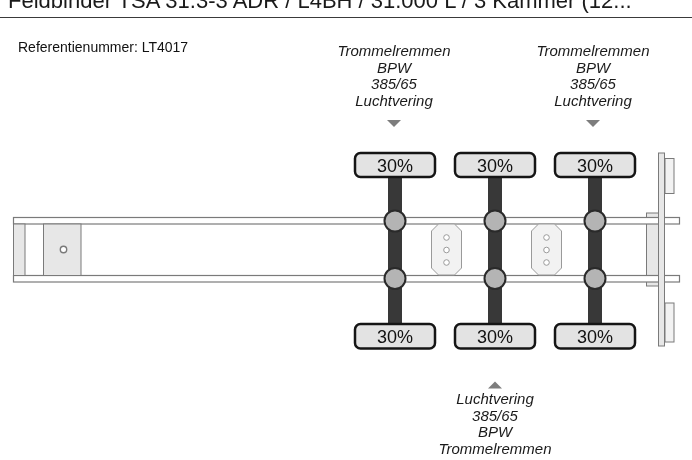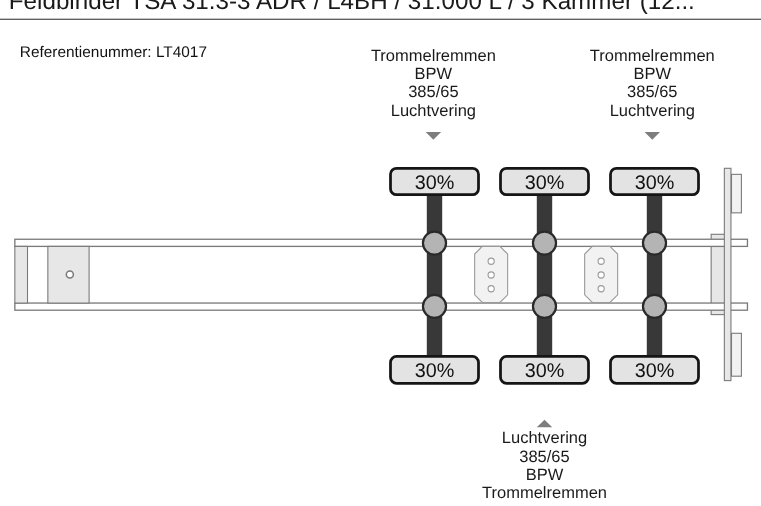--- a/index.html
+++ b/index.html
@@ -32,20 +32,21 @@
     color: #111111;
     margin-top: 12px;
   }
   .spec {
     position: absolute;
     width: 220px;
     text-align: center;
     font-size: 15px;
     line-height: 16.5px;
     color: #1a1a1a;
+    font-style: italic;
   }
   .spec-top-1 { top: 43px; left: 284px; }
   .spec-top-2 { top: 43px; left: 483px; }
   .spec-bottom { top: 391px; left: 385px; }
   .diagram-svg {
     position: absolute;
     top: 0; left: 0;
   }
   .load-text {
     font-family: "Liberation Sans", sans-serif;

